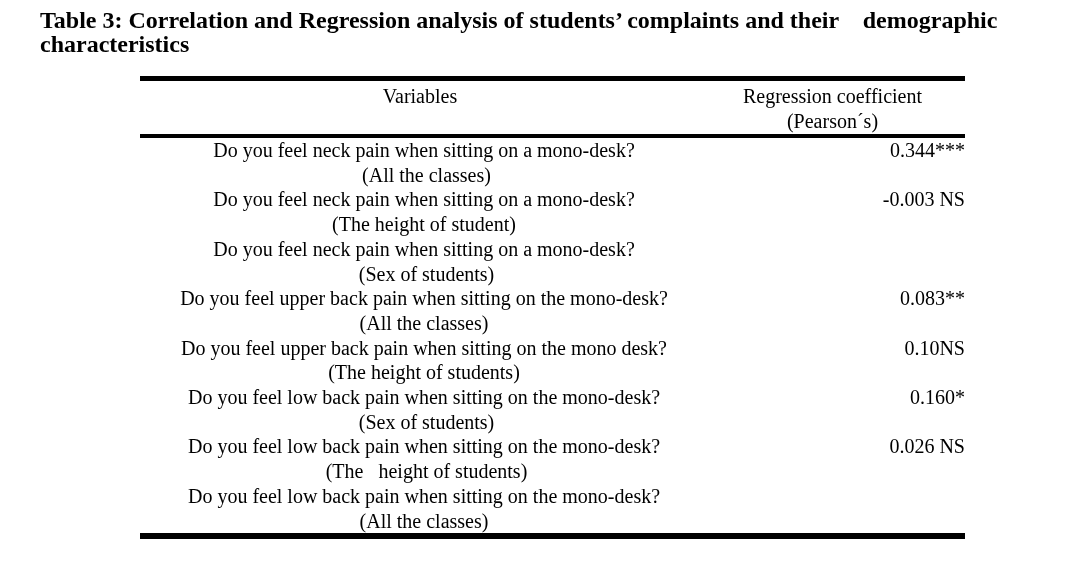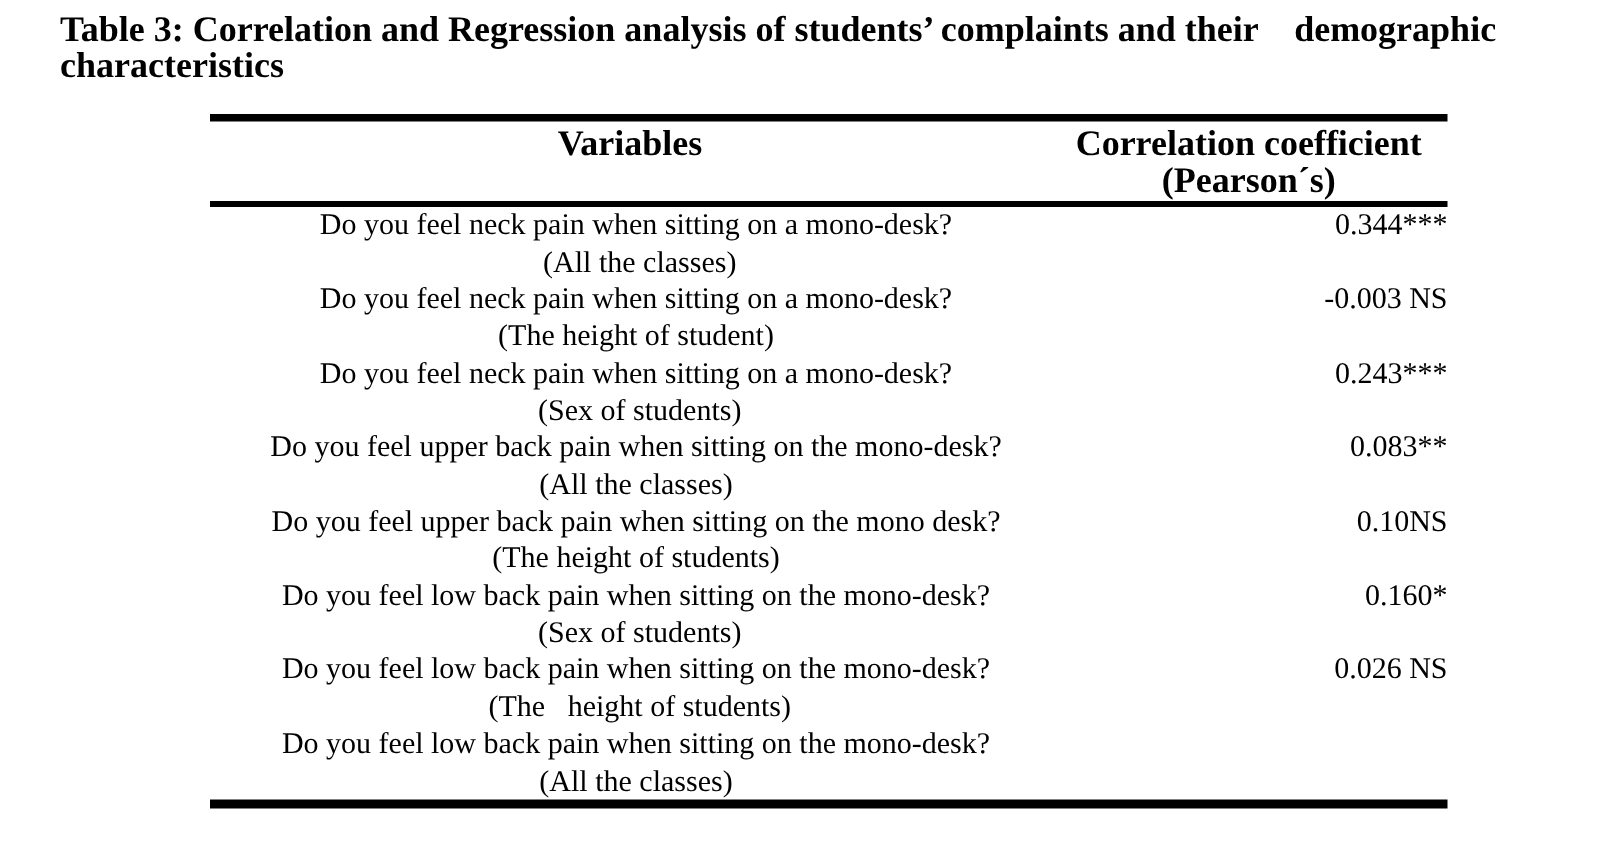--- a/index.html
+++ b/index.html
@@ -28,22 +28,22 @@
   }
   .thead {
     display: flex;
     align-items: flex-start;
     border-bottom: 4px solid #000;
     padding-top: 3px;
   }
   .col1 { width: 560px; }
   .col2 { width: 265px; }
   .th {
-    font-weight: bold;
-    font-size: 24px;
+    font-weight: normal;
+    font-size: 20px;
     line-height: 25px;
     text-align: center;
   }
   .row {
     display: flex;
     align-items: flex-start;
     font-size: 20px;
     line-height: 24.7px;
   }
   .row .col1 { padding-left: 8px; }
@@ -62,21 +62,21 @@
 
 <div class="page">
 
   <div class="caption">Table 3: Correlation and Regression analysis of students’ complaints and their    demographic characteristics</div>
 
   <div class="table-wrap">
 
     <div class="thead">
       <div class="col1 th">Variables</div>
       <div class="col2 th">
-        <div>Correlation coefficient</div>
+        <div>Regression coefficient</div>
         <div>(Pearson´s)</div>
       </div>
     </div>
 
     <div class="tbody">
 
       <div class="row">
         <div class="col1">
           <div class="qline">Do you feel neck pain when sitting on a mono-desk?</div>
           <div class="gline"> (All the classes)</div>
@@ -90,21 +90,20 @@
           <div class="gline">(The height of student)</div>
         </div>
         <div class="col2 val">-0.003 NS</div>
       </div>
 
       <div class="row">
         <div class="col1">
           <div class="qline">Do you feel neck pain when sitting on a mono-desk?</div>
           <div class="gline"> (Sex of students)</div>
         </div>
-        <div class="col2 val">0.243***</div>
       </div>
 
       <div class="row">
         <div class="col1">
           <div class="qline">Do you feel upper back pain when sitting on the mono-desk?</div>
           <div class="gline">(All the classes)</div>
         </div>
         <div class="col2 val">0.083**</div>
       </div>
 

